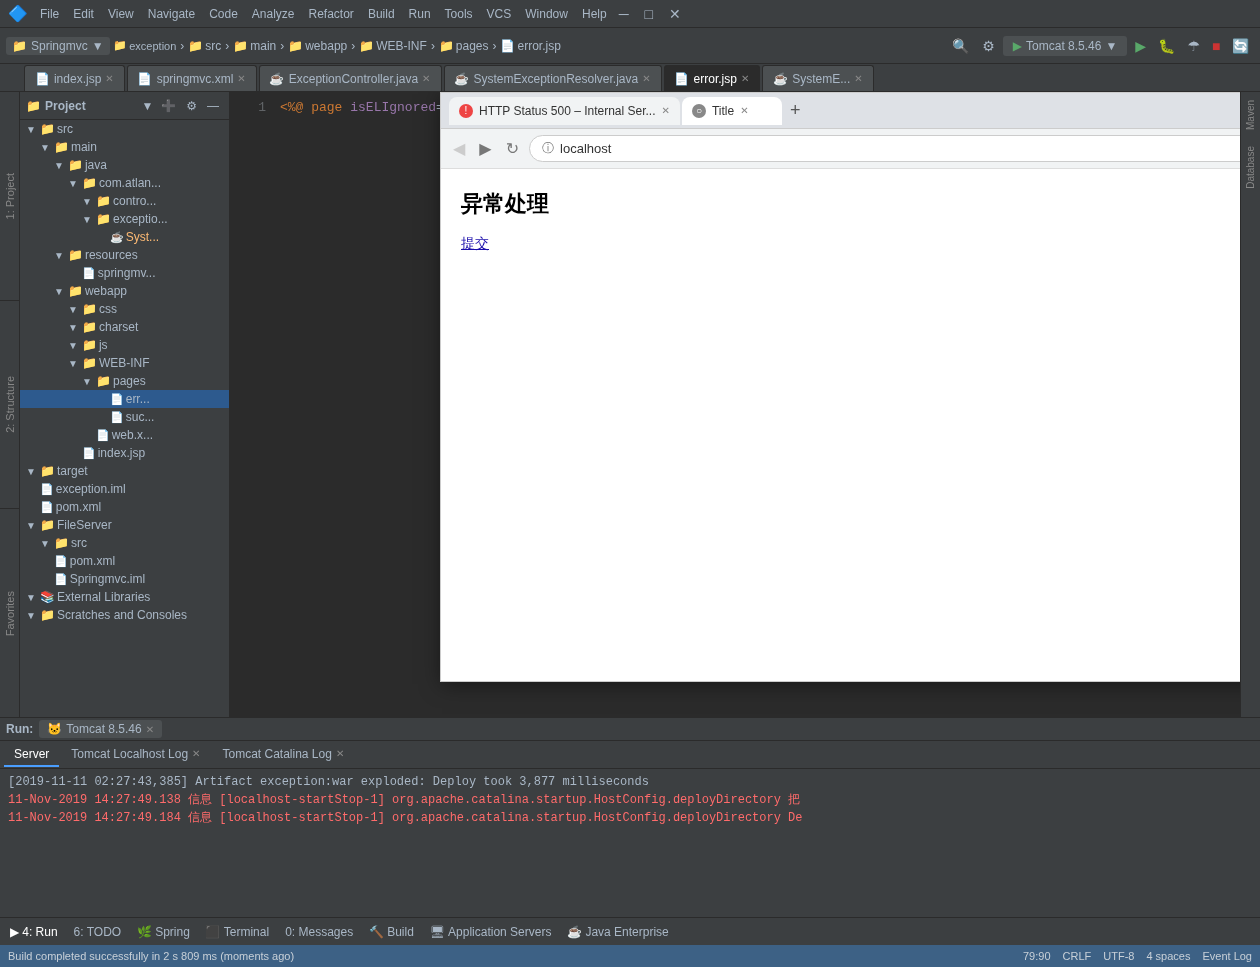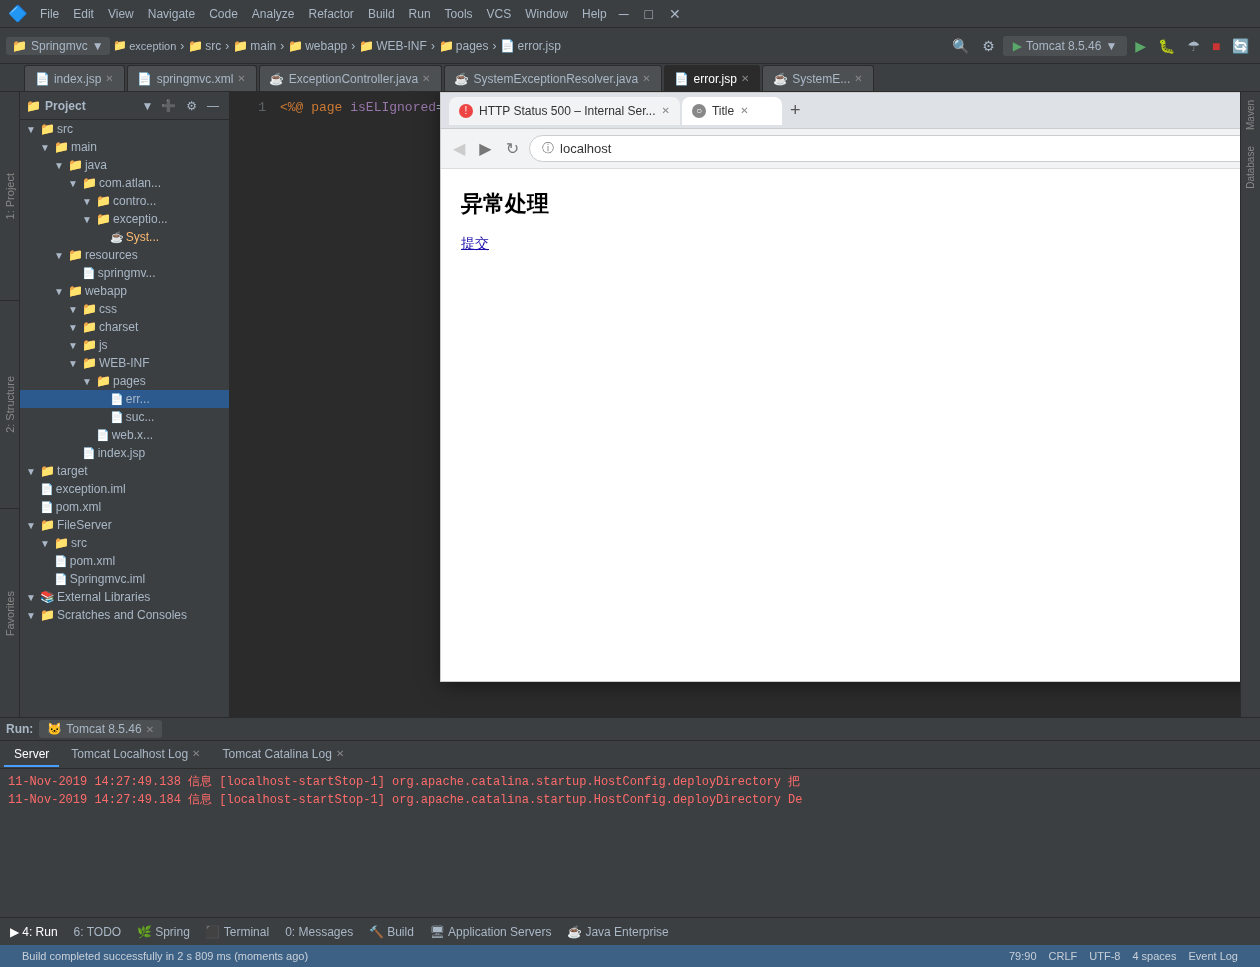--- a/index.html
+++ b/index.html
@@ -314,21 +314,21 @@
     .log-line { line-height: 1.5; white-space: pre; }
     .log-error { color: #ff6b6b; }
     .log-info { color: #a9b7c6; }
 
     
     .status-bar {
       height: 22px;
       background: #3d6185;
       display: flex;
       align-items: center;
-      padding: 0 22px;
+      padding: 0 8px;
       font-size: 11px;
       color: #c8d0d8;
       gap: 8px;
     }
     .status-left { flex: 1; }
     .status-right { display: flex; gap: 12px; }
 
     
     .bottom-toolbar {
       height: 28px;
@@ -793,20 +793,21 @@
         <span class="bottom-tab-close">✕</span>
       </div>
       <div class="bottom-tab">
         <span>Tomcat Catalina Log</span>
         <span class="bottom-tab-close">✕</span>
       </div>
     </div>
 
     <div class="bottom-content">
       <div class="bottom-right">
+        <div class="log-line log-info">[2019-11-11 02:27:43,385] Artifact exception:war exploded: Deploy took 3,877 milliseconds</div>
         <div class="log-line log-error">11-Nov-2019 14:27:49.138 信息 [localhost-startStop-1] org.apache.catalina.startup.HostConfig.deployDirectory 把</div>
         <div class="log-line log-error">11-Nov-2019 14:27:49.184 信息 [localhost-startStop-1] org.apache.catalina.startup.HostConfig.deployDirectory De</div>
       </div>
     </div>
   </div>
 
   <div class="bottom-toolbar">
     <div class="tool-btn active">
       <span>▶</span>
       <span>4: Run</span>

